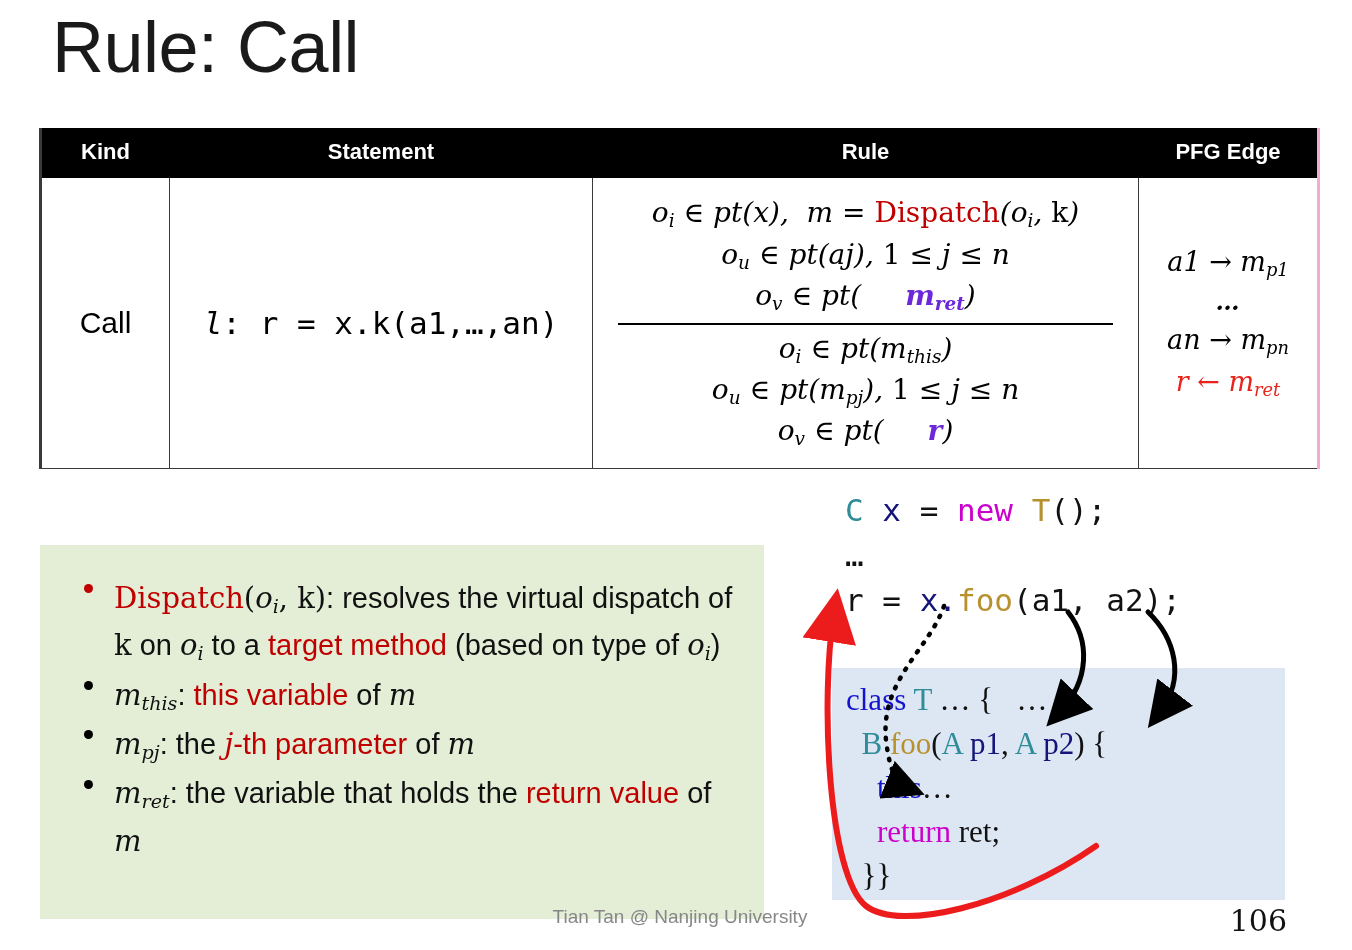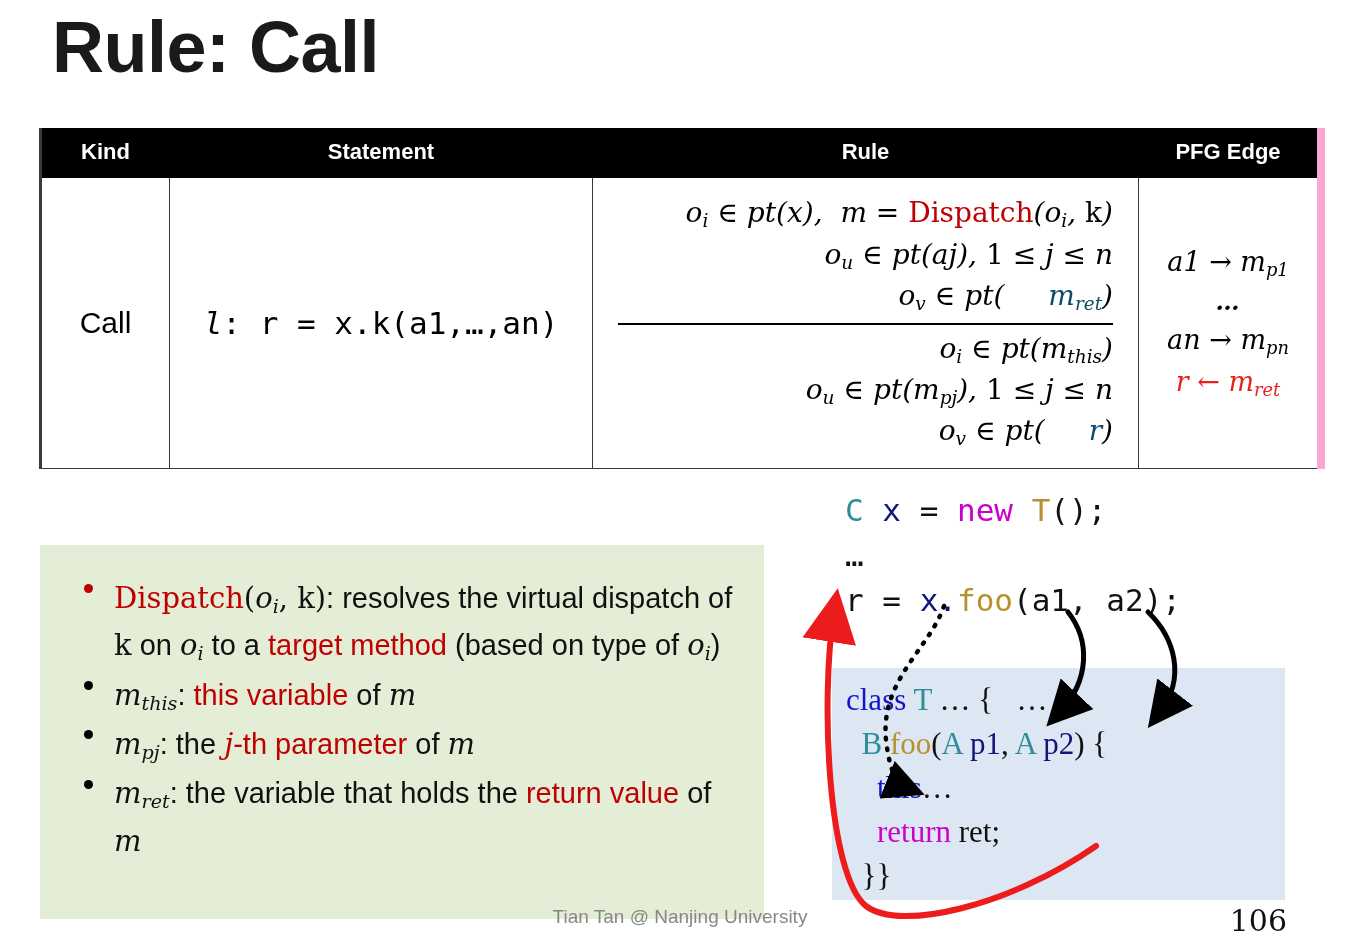--- a/index.html
+++ b/index.html
@@ -8,21 +8,21 @@
     background:#ffffff;
     font-family:"Liberation Sans", sans-serif;
     overflow:hidden;
     position:relative;
   }
   .slide{position:absolute;inset:0;}
 
   
   #title{
     position:absolute;left:52px;top:2px;
-    font-size:72px;font-weight:700;color:#1a1a1a;
+    font-size:72px;font-weight:400;color:#1a1a1a;
     letter-spacing:-0.5px;line-height:1.25;
     font-family:"Liberation Sans", sans-serif;
   }
 
   
   #rule-table{
     position:absolute;left:39px;top:128px;
     width:1272px;
     border-collapse:collapse;
     table-layout:fixed;
@@ -35,21 +35,21 @@
     border:1px solid #000;
   }
   #rule-table td{
     border:1px solid #3a3a3a;
     background:#fff;
     vertical-align:middle;
     text-align:center;
     padding:0;
   }
   #rule-table .outer-l{border-left:3px solid #3a3a3a;}
-  #rule-table .outer-r{border-right:8px solid #f9a8d4;}
+  #rule-table .outer-r{border-right:3px solid #f9a8d4;}
   #rule-table tbody tr td{height:290px;}
   .col-kind{width:127px;}
   .col-stmt{width:422px;}
   .col-rule{width:545px;}
   .col-pfg{width:178px;}
 
   .kind-cell{font-size:30px;color:#000;}
   .stmt-cell{
     font-family:"DejaVu Sans Mono", monospace;
     font-size:31px;color:#000;letter-spacing:0px;text-align:center;
@@ -59,26 +59,26 @@
   
   .math{
     font-family:"DejaVu Serif", serif;
     font-style:italic;
     font-size:28px;color:#000;
     line-height:1.42;
     white-space:nowrap;
   }
   .math .up{font-style:normal;}
   .math .red{color:#c00000;}
-  .math .redb{color:#0c4a6e;font-weight:normal;margin-left:44px;}
+  .math .redb{color:#6d28d9;font-weight:bold;margin-left:44px;}
   sub.s{
     font-size:0.66em;vertical-align:-0.28em;
     font-style:italic;letter-spacing:0;
   }
-  .frac{display:inline-block;text-align:right;}
+  .frac{display:inline-block;text-align:center;}
   .frac .num, .frac .den{display:block;}
   .frac .bar{
     display:block;height:2px;background:#000;
     margin:5px auto 4px auto;width:495px;
   }
   .pfg{
     font-family:"DejaVu Serif", serif;font-style:italic;
     font-size:27px;line-height:1.5;color:#000;white-space:nowrap;
   }
   .pfg .red{color:#e8231a;}

